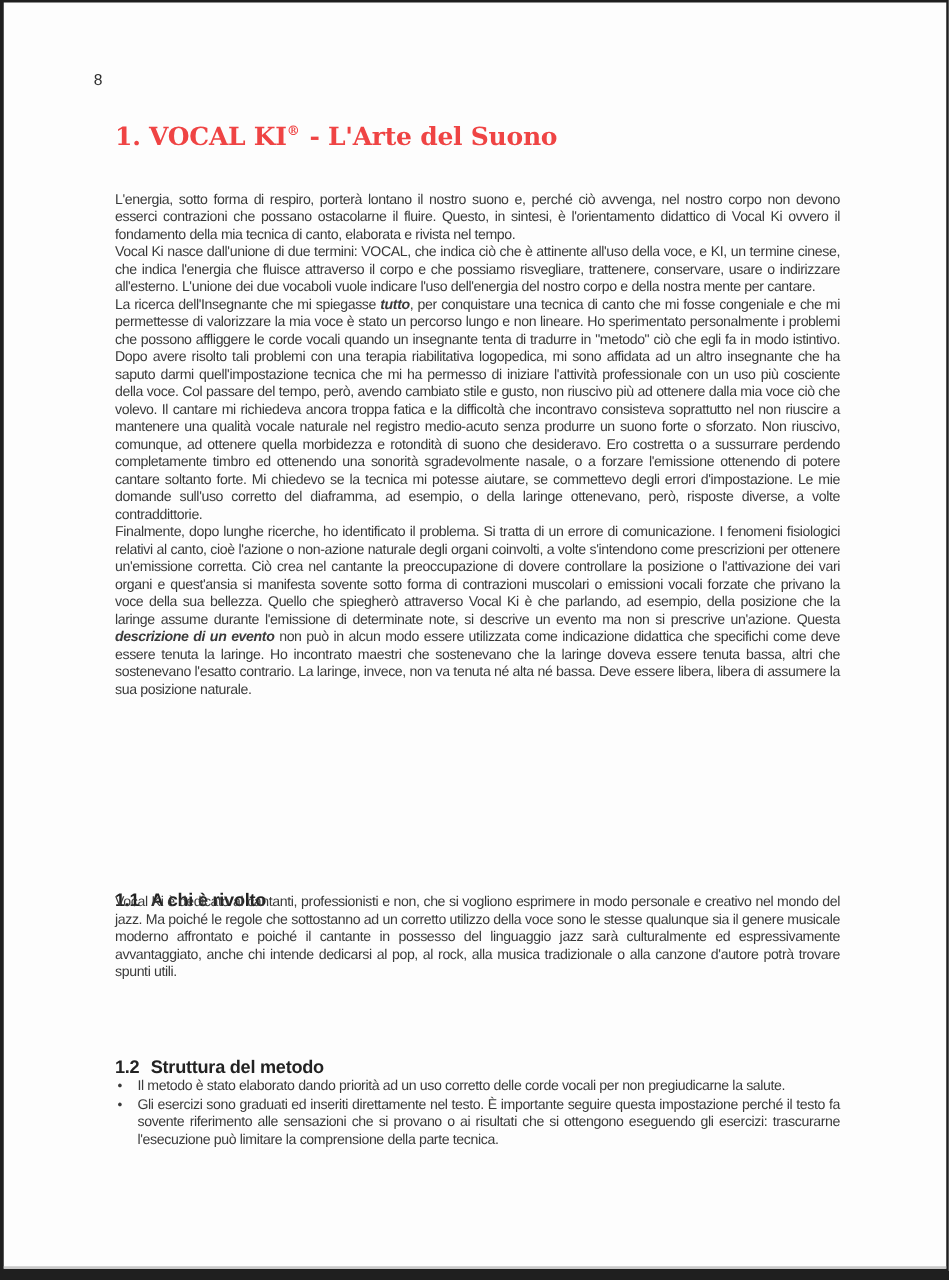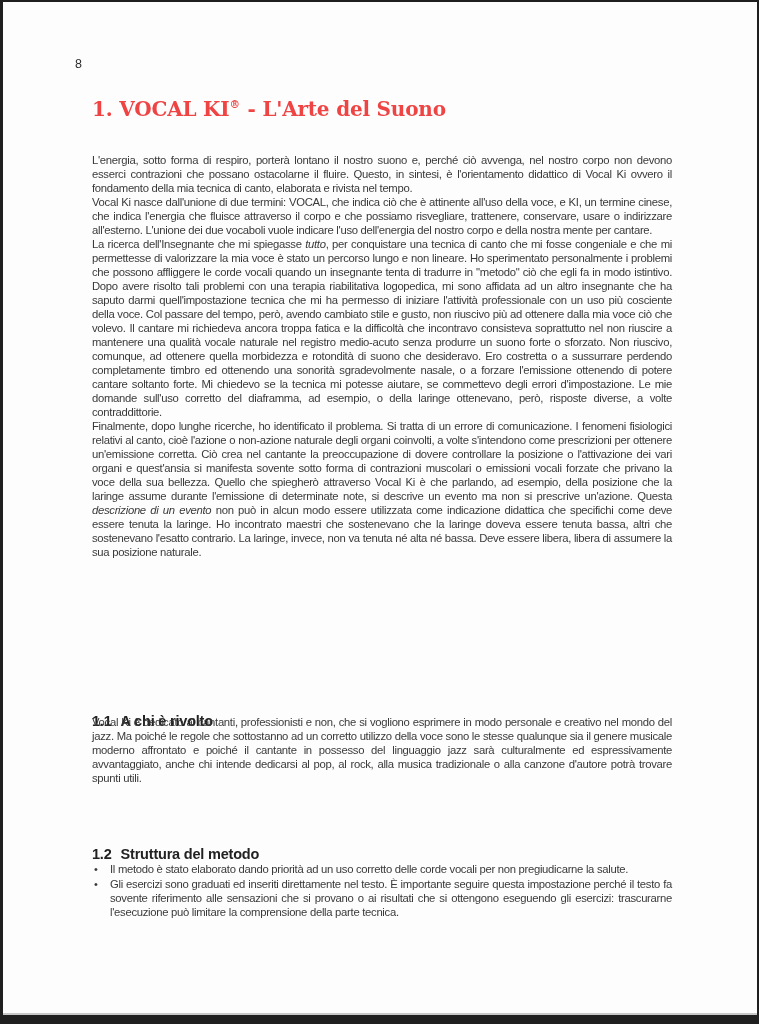--- a/index.html
+++ b/index.html
@@ -45,21 +45,21 @@
     color: #3a3a3a;
     text-align: justify;
   }
   .intro-block {
     position: absolute;
     left: 89px; top: 151px;
     width: 580px;
   }
   .intro-block p { margin: 0; }
   .intro-block p.slight-indent { text-indent: 3px; }
-  em.ital { font-style: italic; }
+  em.ital { font-style: italic; font-weight: bold; }
   .section-heading {
     position: absolute;
     left: 89px;
     font-weight: 700;
     font-size: 14.5px;
     letter-spacing: -0.2px;
     color: #222222;
     white-space: nowrap;
   }
   .section-heading .sec-num { margin-right: 9px; }

